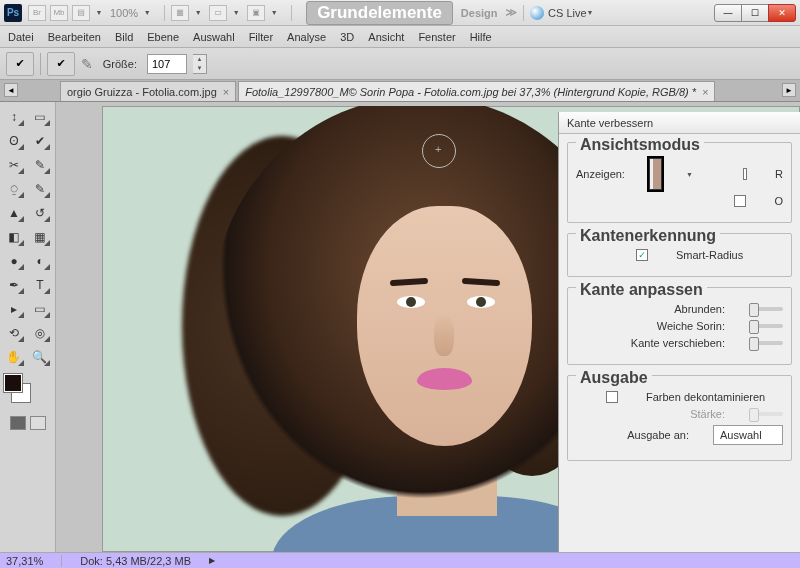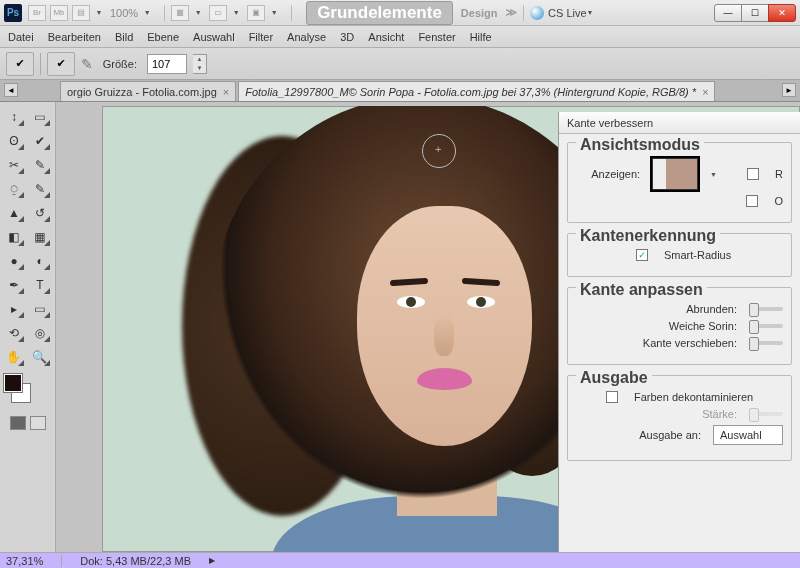--- a/index.html
+++ b/index.html
@@ -78,21 +78,21 @@
 .panel-tools { position: absolute; top: 44px; right: 2px; width: 30px; display: flex; flex-direction: column; gap: 8px; align-items: center; }
 .panel-tools .pt { width: 22px; height: 22px; display: flex; align-items: center; justify-content: center; color: #444; font-size: 14px; }
 .panel-tools .pt.sel { border: 1px solid #888; background: #eee; border-radius: 3px; }
 
 
 .dialog { position: absolute; top: 112px; right: 0; width: 242px; bottom: 0; background: #efefef; border-left: 1px solid #9a9a9a; }
 .dlg-title { height: 22px; background: linear-gradient(#fdfdfd,#e8e8e8); border-bottom: 1px solid #b8b8b8; display: flex; align-items: center; padding: 0 8px; color: #333; }
 .dlg-body { padding: 8px; font-size: 11px; color: #333; }
 .group { border: 1px solid #bcbcbc; border-radius: 2px; padding: 10px 8px 10px 8px; margin-bottom: 10px; position: relative; }
 .group-title { position: absolute; top: -7px; left: 8px; background: #efefef; padding: 0 4px; font-weight: bold; font-size: 16px; color: #444; }
-.row { display: flex; align-items: center; justify-content: flex-end; gap: 12px; margin: 5px 0; }
+.row { display: flex; align-items: center; justify-content: flex-end; gap: 24px; margin: 5px 0; }
 .row label { color: #333; }
 .preview-thumb { width: 46px; height: 32px; background: linear-gradient(90deg, #eee 0 30%, #b98 30% 100%); border: 1px solid #333; box-shadow: 0 0 0 2px #000; }
 .sld { flex: 0 0 34px; height: 4px; background: #ccc; position: relative; border-radius: 2px; }
 .sld:after { content: ""; position: absolute; left: 0; top: -4px; width: 8px; height: 12px; background: #e8e8e8; border: 1px solid #888; border-radius: 2px; }
 .chk { width: 12px; height: 12px; border: 1px solid #777; background: #fff; display: inline-flex; align-items: center; justify-content: center; font-size: 9px; color: #1a5; margin-right: 4px; }
 .out-select { height: 20px; border: 1px solid #9a9a9a; background: #fff; padding: 0 6px; flex: 0 0 70px; display: flex; align-items: center; }
 
 
 .status-bar { position: absolute; bottom: 0; left: 0; right: 0; height: 16px; background: #c4b5fd; border-top: 1px solid #aaa; display: flex; align-items: center; font-size: 10px; color: #333; padding: 0 6px; gap: 18px; }
 .status-bar .sep { width: 1px; height: 12px; background: #aaa; }

